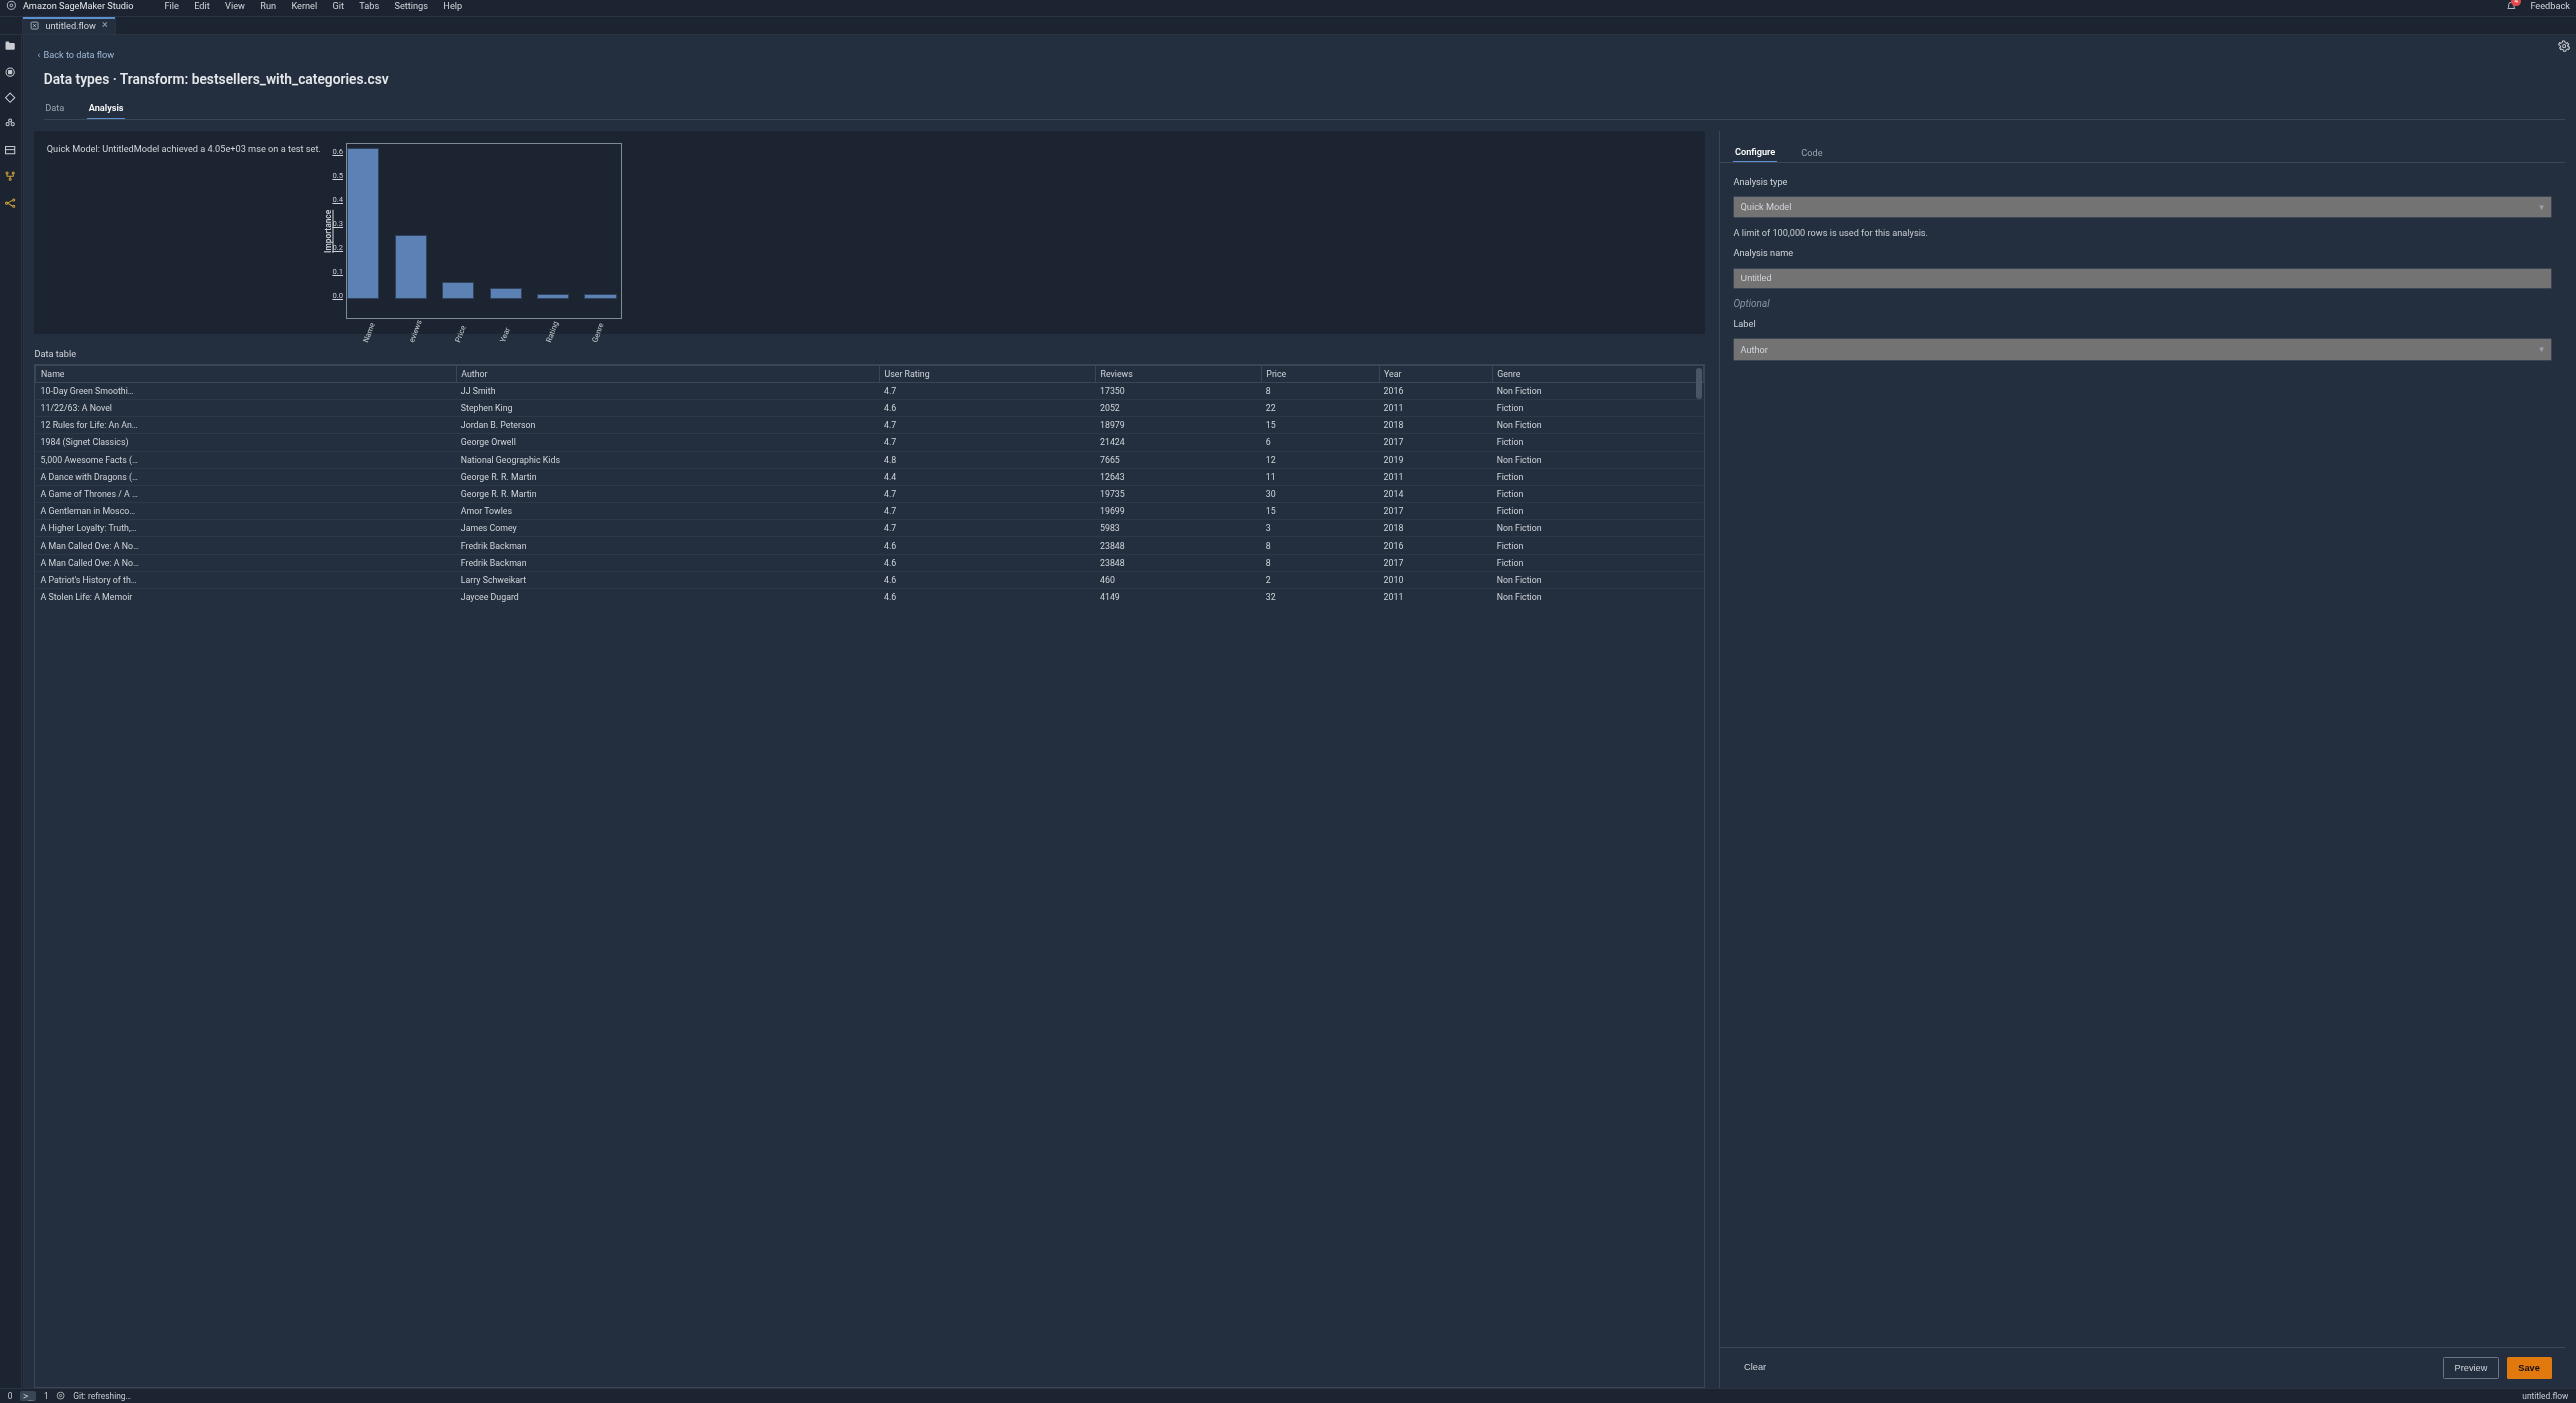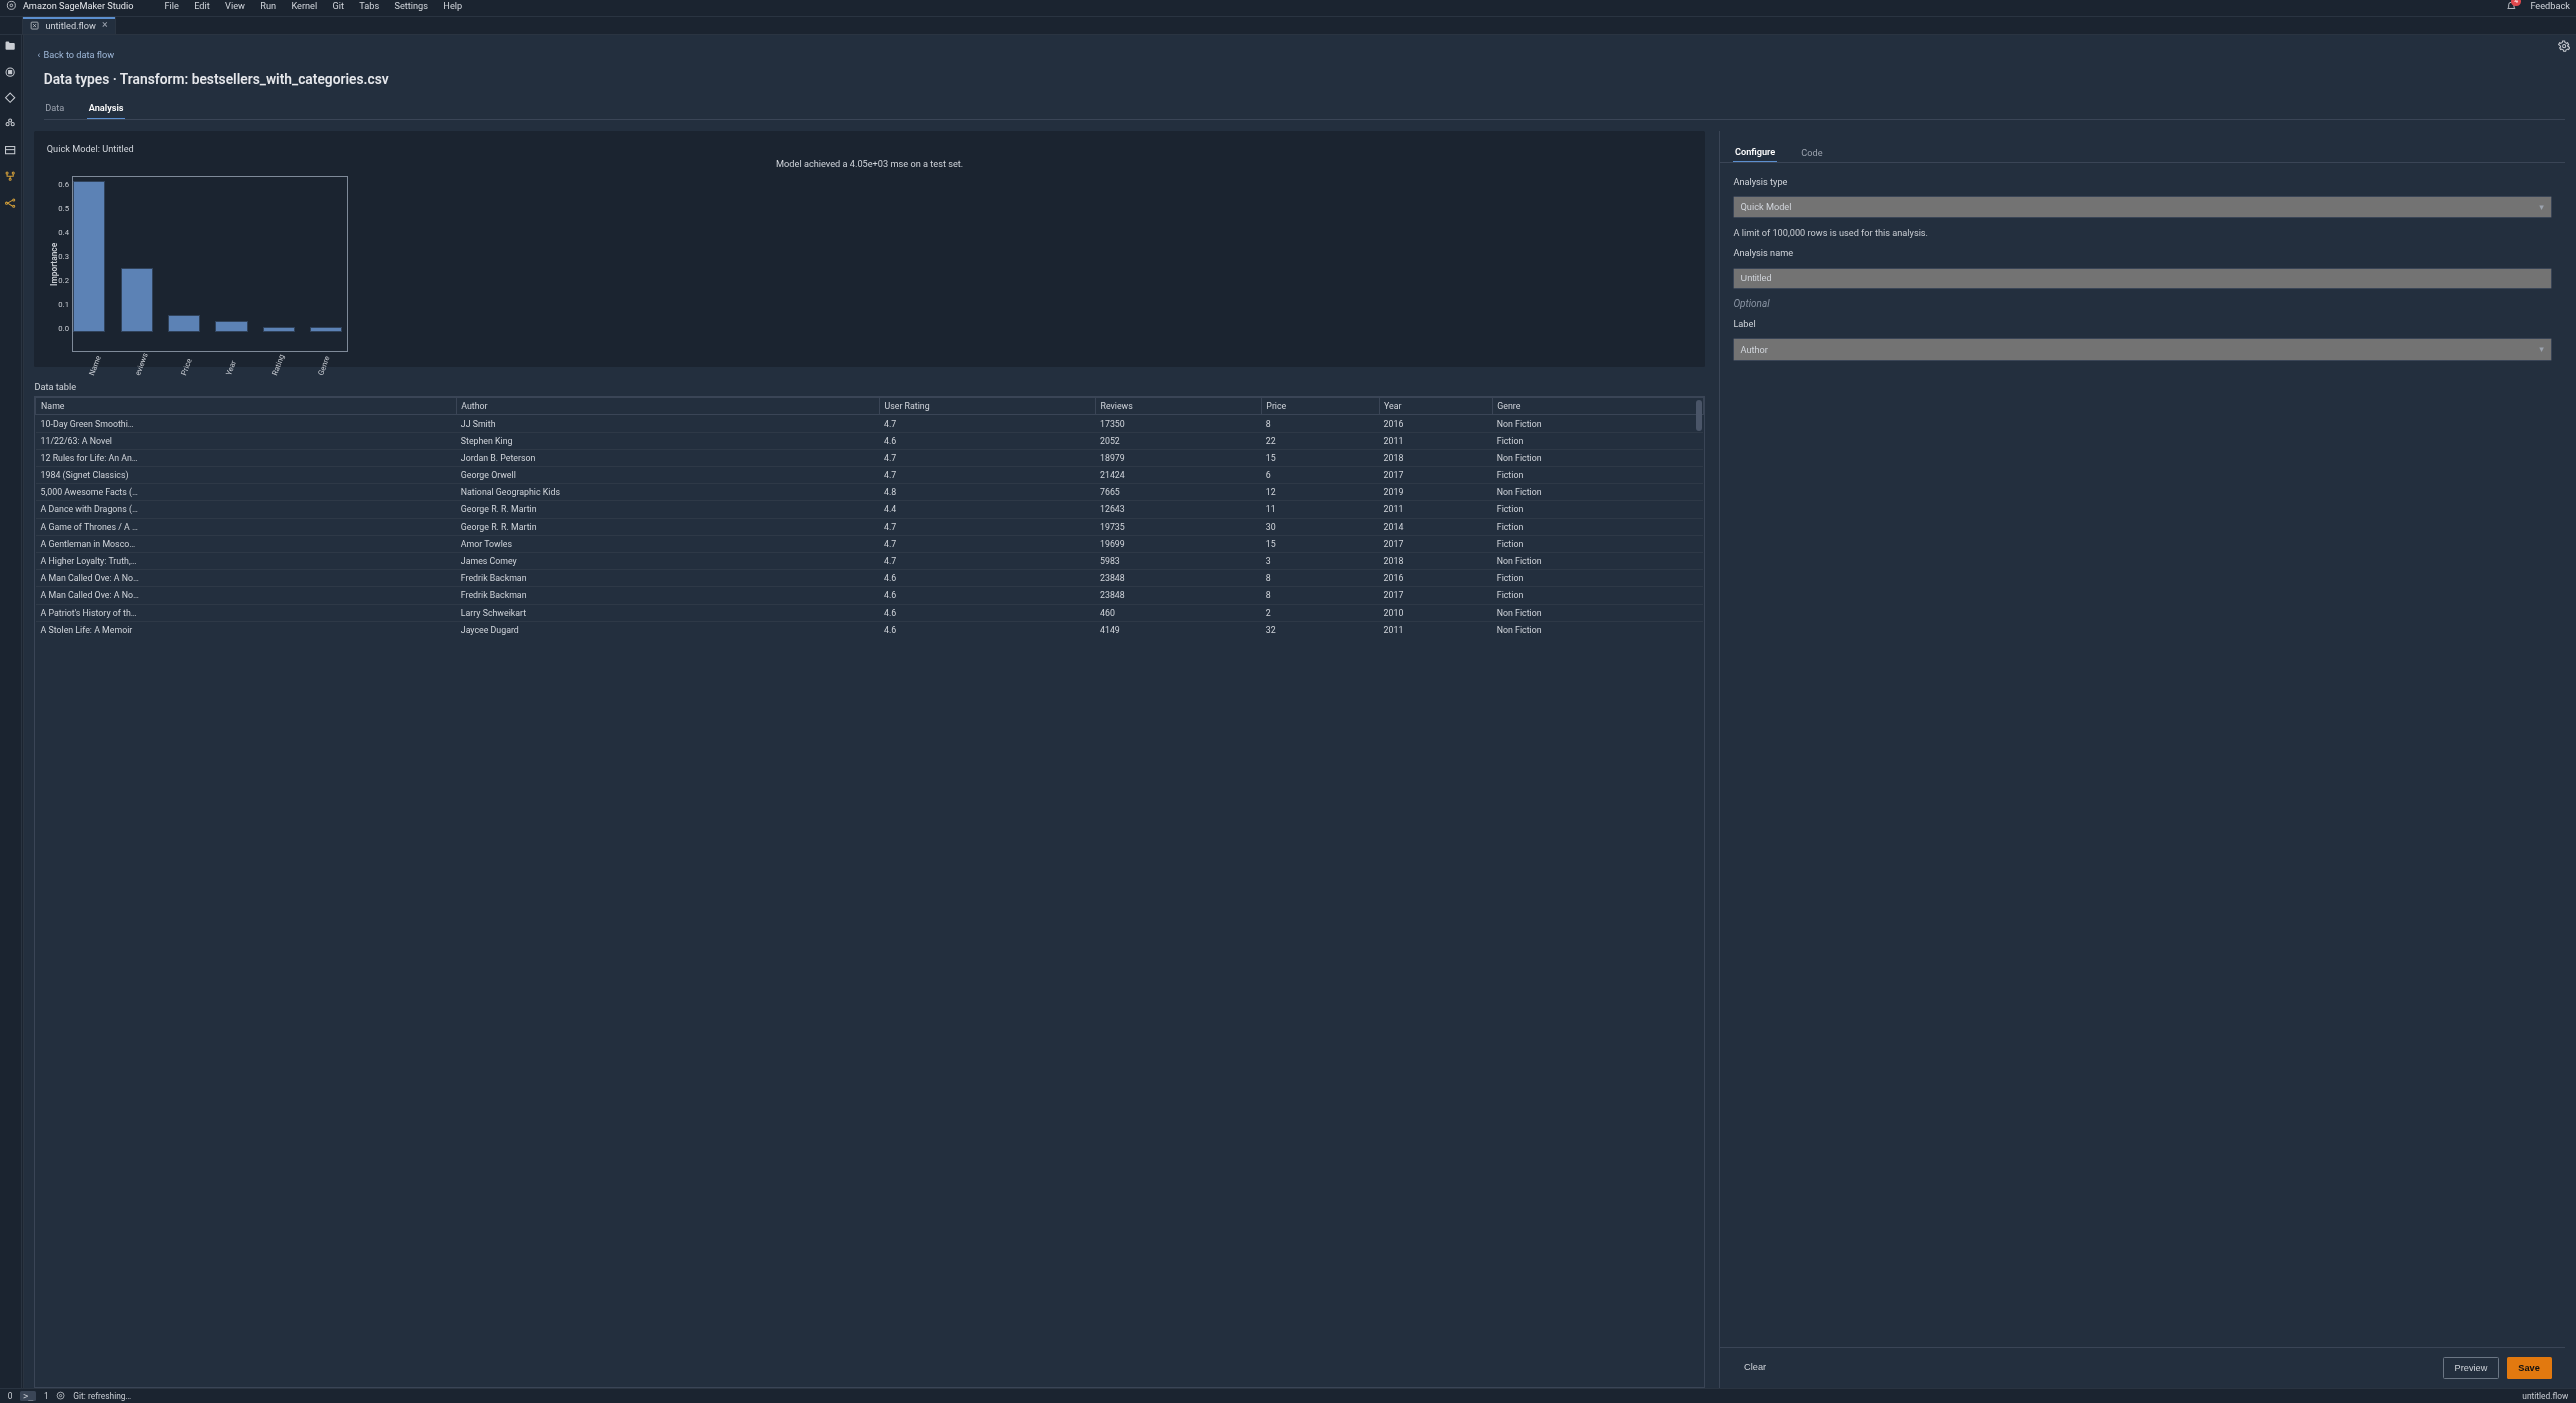--- a/index.html
+++ b/index.html
@@ -53,25 +53,25 @@
 
 .subtabs { display:flex; gap:21.5px; border-bottom:0.8px solid #3a4556; margin:0 0 0 9.2px; }
 .subtab { padding:4.6px 1.5px; font-size:9.2px; color:#9ca3af; cursor:pointer; }
 .subtab.active { color:#fff; border-bottom:1.5px solid #5c8fcf; font-weight:600; }
 
 .split-row { display:flex; gap:13.8px; flex:1; overflow:hidden; margin-top:10.7px; }
 
 .left-col { flex: 0 0 66%; display:flex; flex-direction:column; overflow:hidden; }
 .right-col { flex:1; display:flex; flex-direction:column; border-left:0.8px solid #3a4556; padding:10.7px 0 0 0; }
 
-.chart-card { background:#1b2430; border-radius:1.5px; padding:12.3px 12.3px 7.7px 12.3px; display:flex; flex-direction:column; }
+.chart-card { background:#1b2430; border-radius:1.5px; padding:12.3px 12.3px 7.7px 12.3px; display:flex; flex-direction:row; }
 .chart-title { font-size:9.2px; color:#d1d5db; margin-bottom:4.6px; }
 .chart-subtitle { font-size:9.2px; color:#d1d5db; text-align:center; margin-bottom:6.1px; }
 
-.chart-box { display:flex; align-items:stretch; justify-content:flex-start; height:176px; margin-bottom:7.7px; }
+.chart-box { display:flex; align-items:stretch; justify-content:flex-start; height:176px; margin-bottom:7.7px;text-decoration:underline; }
 .ylabel { writing-mode:vertical-rl; transform:rotate(180deg); font-size:8.4px; color:#c9cdd3; text-align:center; padding-right:1.5px; font-weight:600; }
 .yticks { display:flex; flex-direction:column; justify-content:space-between; align-items:flex-end; font-size:7.7px; color:#c9cdd3; padding:4.6px 3.1px 18.4px 0; height:100%; }
 .plot-area { width:276px; height:100%; border:0.8px solid #7f8a99; border-left:0.8px solid #7f8a99; position:relative; display:flex; align-items:flex-end; padding:4.6px 4.6px 18.4px 0; gap:15.3px; }
 .bar { width:35px; background:#5c82b5; border:0.8px solid #30425a; }
 .xticks { position:absolute; bottom:-1.5px; left:0; right:0; display:flex; justify-content:space-around; transform:translateY(100%); }
 .xticks span { writing-mode:vertical-rl; transform:rotate(200deg); font-size:7.7px; color:#c9cdd3; }
 
 .data-table-label { font-size:9.2px; color:#d1d5db; margin:13.8px 0 4.6px 0; }
 .table-scroll { overflow:auto; flex:1; border:0.8px solid #3a4556; }
 .data-table { width:100%; border-collapse:collapse; font-size:8.8px; }

